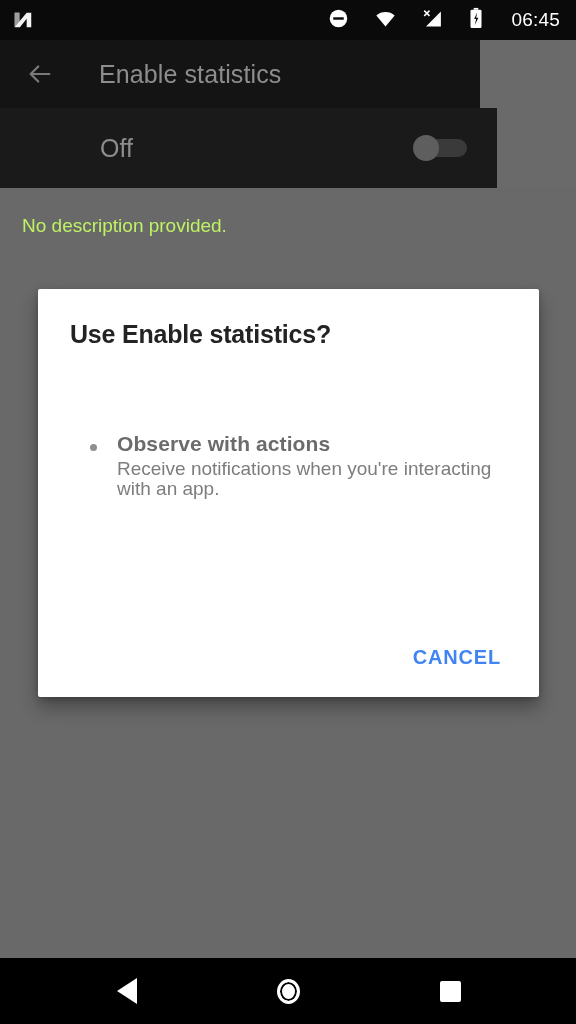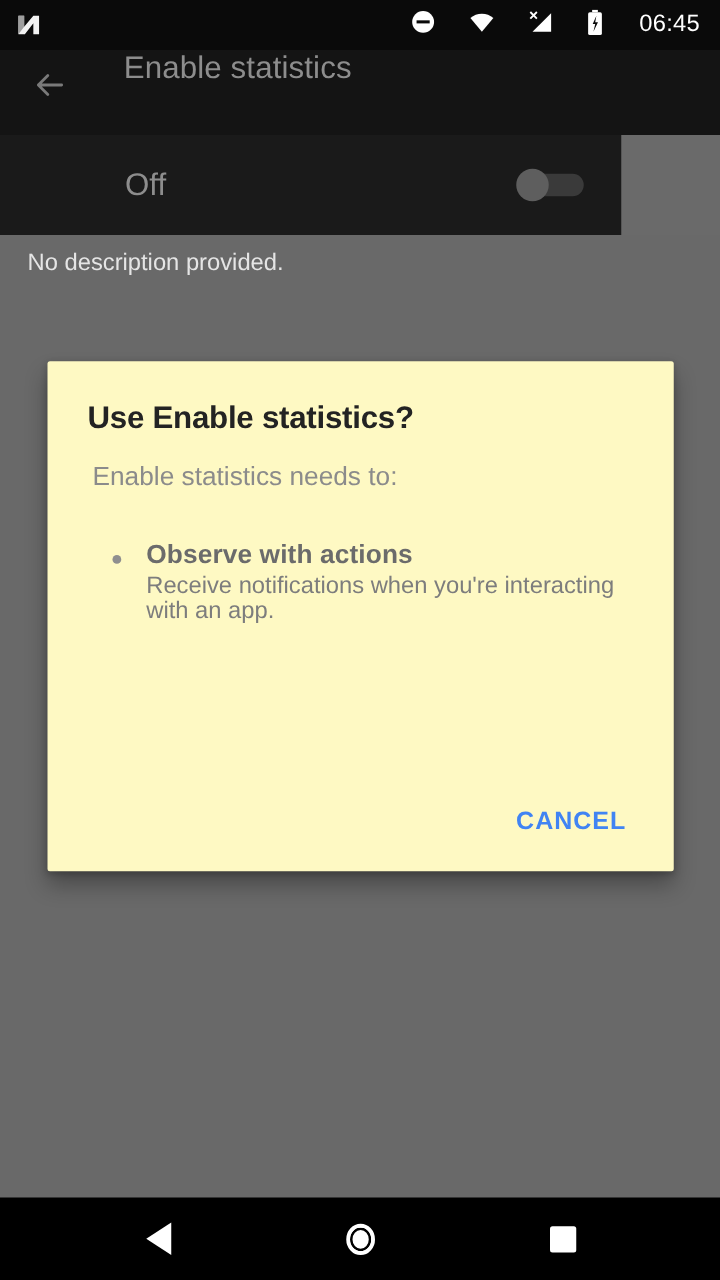--- a/index.html
+++ b/index.html
@@ -50,25 +50,25 @@
     color: #fff;
     font-size: 19px;
     letter-spacing: 0.2px;
     margin-left: 3px;
   }
 
   
   #toolbar {
     position: absolute;
     top: 40px; left: 0;
-    width: 576px;
+    width: 480px;
     height: 68px;
     background: #141414;
     display: flex;
-    align-items: flex-start;
+    align-items: center;
     z-index: 10;
   }
   #back-arrow {
     width: 56px;
     height: 56px;
     margin-left: 12px;
     display: flex;
     align-items: center;
     justify-content: center;
     cursor: pointer;
@@ -126,23 +126,23 @@
   #content-area {
     position: absolute;
     top: 188px; left: 0;
     width: 576px;
     height: 770px;
     background: #696969;
     z-index: 5;
   }
   #description-text {
     position: absolute;
-    top: 12px;
+    top: 27px;
     left: 22px;
-    color: #e5e5e5;
+    color: #bef264;
     font-size: 19px;
   }
 
   
   #watermark {
     position: absolute;
     top: 528px;
     left: -10px;
     width: 596px;
     text-align: center;
@@ -157,21 +157,21 @@
     white-space: nowrap;
   }
 
   
   #dialog {
     position: absolute;
     left: 38px;
     top: 289px;
     width: 501px;
     height: 408px;
-    background: #fef9c3;
+    background: #ffffff;
     border-radius: 2px;
     box-shadow: 0 11px 18px rgba(0,0,0,0.30), 0 2px 6px rgba(0,0,0,0.22);
     z-index: 45;
     box-sizing: border-box;
     overflow: hidden;
   }
   #dialog-title {
     position: absolute;
     left: 32px;
     top: 31px;
@@ -341,21 +341,20 @@
   </div>
 
   <div id="content-area">
     <div id="description-text">No description provided.</div>
   </div>
 
   <div id="watermark">welivesecurity</div>
 
   <div id="dialog">
     <div id="dialog-title">Use Enable statistics?</div>
-    <div id="dialog-subtitle">Enable statistics needs to:</div>
 
     <div class="bullet-item" id="bullet-0">
       <span class="bullet-dot"></span>
       <div class="bullet-title">Observe with actions</div>
       <div class="bullet-desc">Receive notifications when you're interacting with an app.</div>
     </div>
 
 
     <div id="dialog-buttons">
       <button class="dialog-btn">CANCEL</button>

